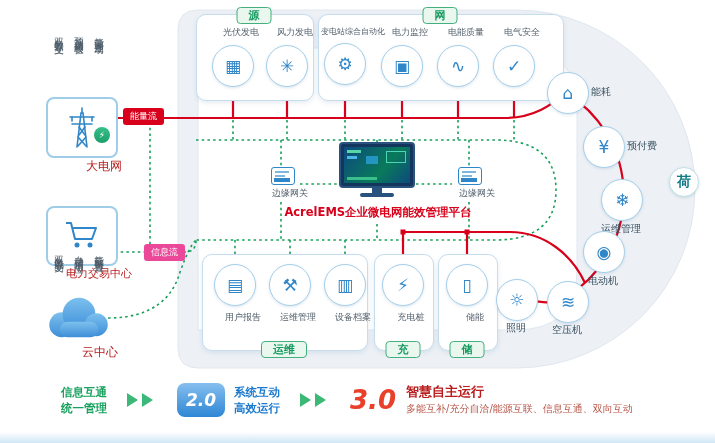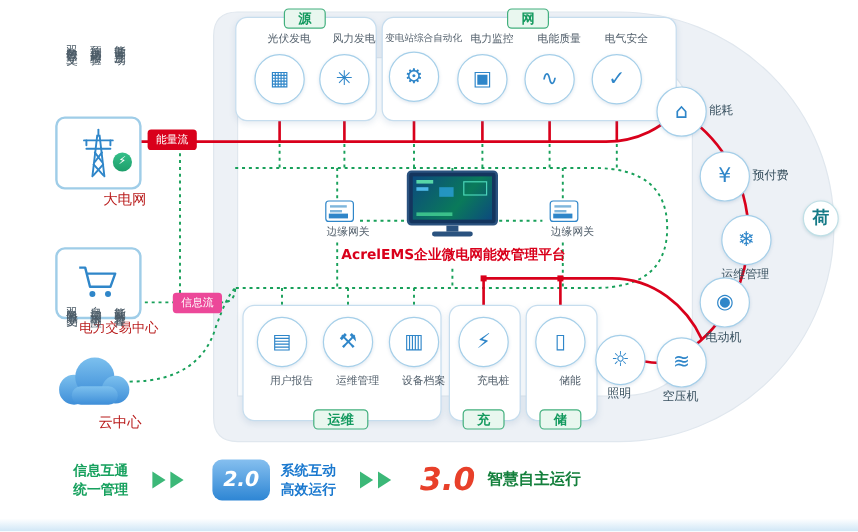--- a/index.html
+++ b/index.html
@@ -51,21 +51,21 @@
   
   .legend{position:absolute;left:52px;top:383px;display:flex;align-items:center;}
   .badge{width:48px;height:34px;border-radius:8px;display:flex;align-items:center;justify-content:center;
          color:#fff;font-weight:bold;font-style:italic;font-size:17px;flex:none;}
   .badge-1{background:linear-gradient(180deg,#7bcf9d,#2aa968);}
   .badge-2{background:linear-gradient(180deg,#85bfef,#2e86d4);}
   .stage-text{margin-left:9px;}
   .stage-line{font-size:11.5px;font-weight:bold;line-height:1.4;white-space:nowrap;}
   .st1{color:#17a15e;} .st2{color:#1b79cf;}
   .v3{font-size:26px;font-weight:bold;font-style:italic;color:#e8402a;margin-right:10px;}
-  .st3a{font-size:13px;font-weight:bold;color:#15803d;line-height:1.3;white-space:nowrap;}
+  .st3a{font-size:13px;font-weight:bold;color:#b91c1c;line-height:1.3;white-space:nowrap;}
   .st3b{font-size:10px;color:#b85548;margin-top:2px;white-space:nowrap;}
   .chevs{display:flex;margin:0 20px;}
   .chev{width:0;height:0;border-top:7px solid transparent;border-bottom:7px solid transparent;
         border-left:11px solid #3cb878;margin-right:4px;}
   .bottom-strip{position:absolute;left:0;top:432px;width:715px;height:11px;
         background:linear-gradient(180deg,rgba(210,232,248,0),#cfe6f6);}
 </style>
 </head>
 <body>
 
@@ -339,17 +339,18 @@
       <div class="stage-line st2">系统互动</div>
       <div class="stage-line st2">高效运行</div>
     </div>
     <div class="chevs">
         <span class="chev"></span>
         <span class="chev"></span>
       </div>
     <div class="v3">3.0</div>
     <div>
       <div class="st3a">智慧自主运行</div>
+      <div class="st3b">多能互补/充分自洽/能源互联、信息互通、双向互动</div>
     </div>
   </div>
 
   <div class="bottom-strip"></div>
 </div>
 
 </body></html>

